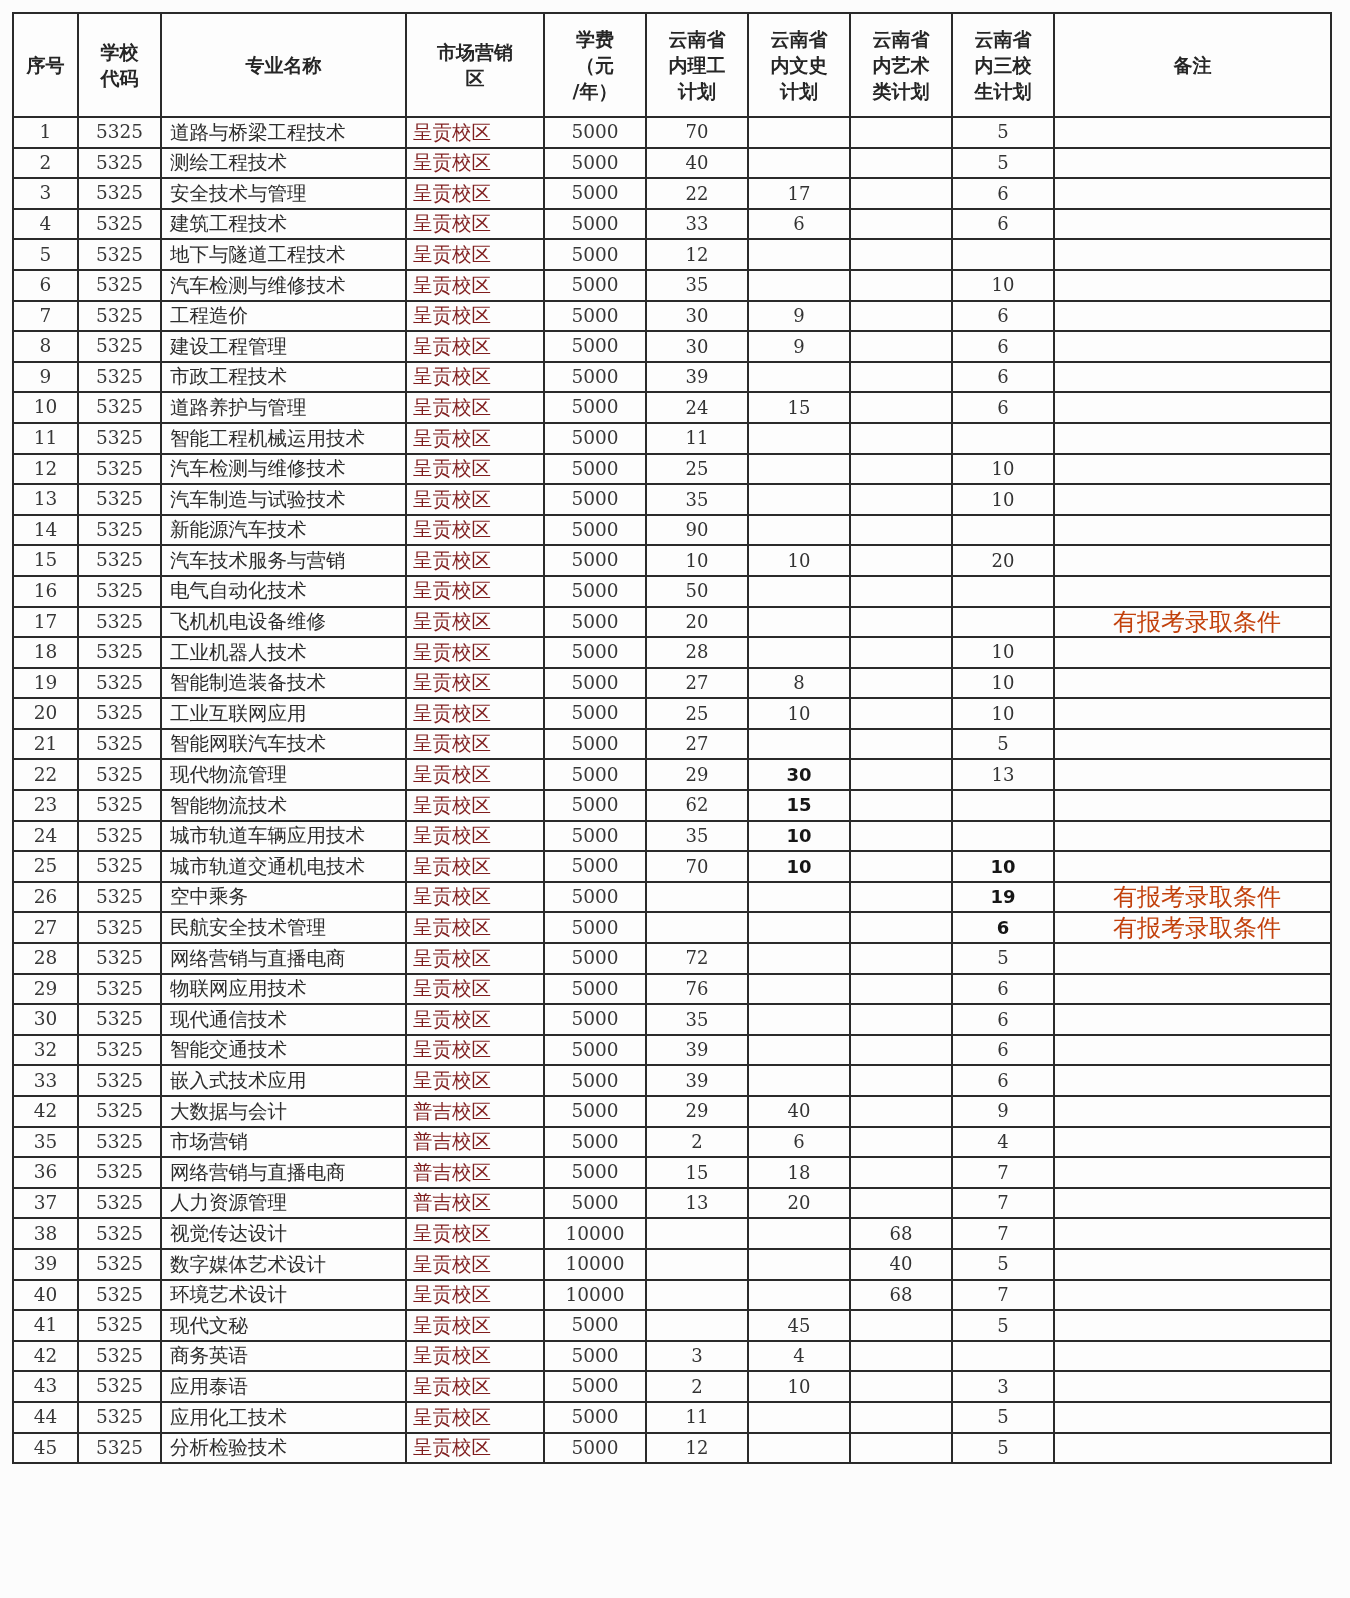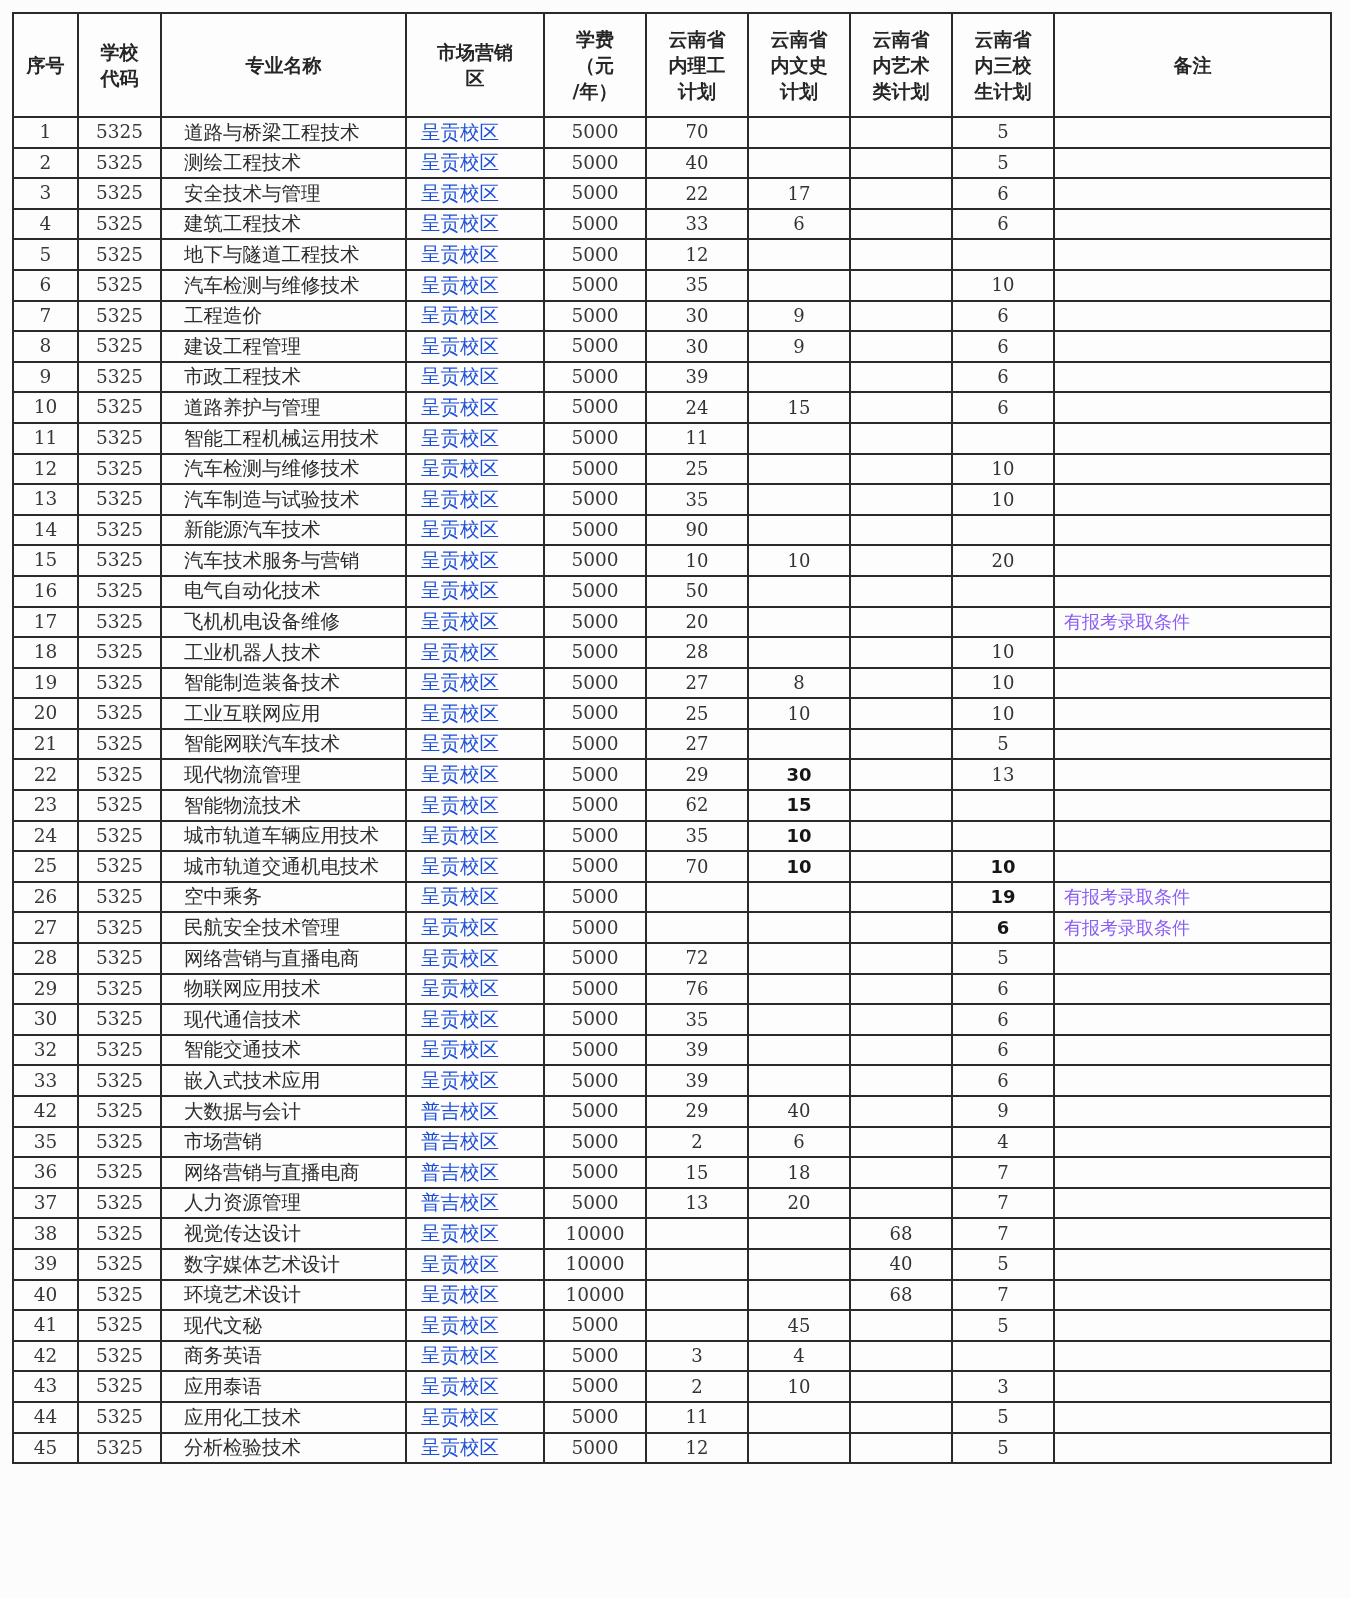--- a/index.html
+++ b/index.html
@@ -53,35 +53,35 @@
   col.c-campus{width:138px;}
   col.c-fee{width:102px;}
   col.c-lg{width:102px;}
   col.c-ws{width:102px;}
   col.c-ys{width:102px;}
   col.c-sx{width:102px;}
   col.c-remark{width:auto;}
   
   td.col-major{
     text-align:left;
-    padding-left:22px;
+    padding-left:8px;
     font-size:19.5px;
     color:#2d2d2d;
   }
   td.col-campus{
     text-align:left;
-    padding-left:14px;
+    padding-left:6px;
     font-size:19.5px;
-    color:#1d4ed8;
+    color:#7f1d1d;
   }
   td.col-remark{
-    text-align:left;
+    text-align:center;
     padding-left:9px;
-    font-size:18px;
-    color:#8b5cf6;
+    font-size:24px;
+    color:#c2410c;
   }
   td.col-n,td.col-code,td.col-fee{
     font-size:18.5px;
     color:#383838;
   }
   td.bold{
     font-family:"DejaVu Sans","Liberation Sans",sans-serif;
     font-weight:700;
     font-size:18px;
     color:#161616;

